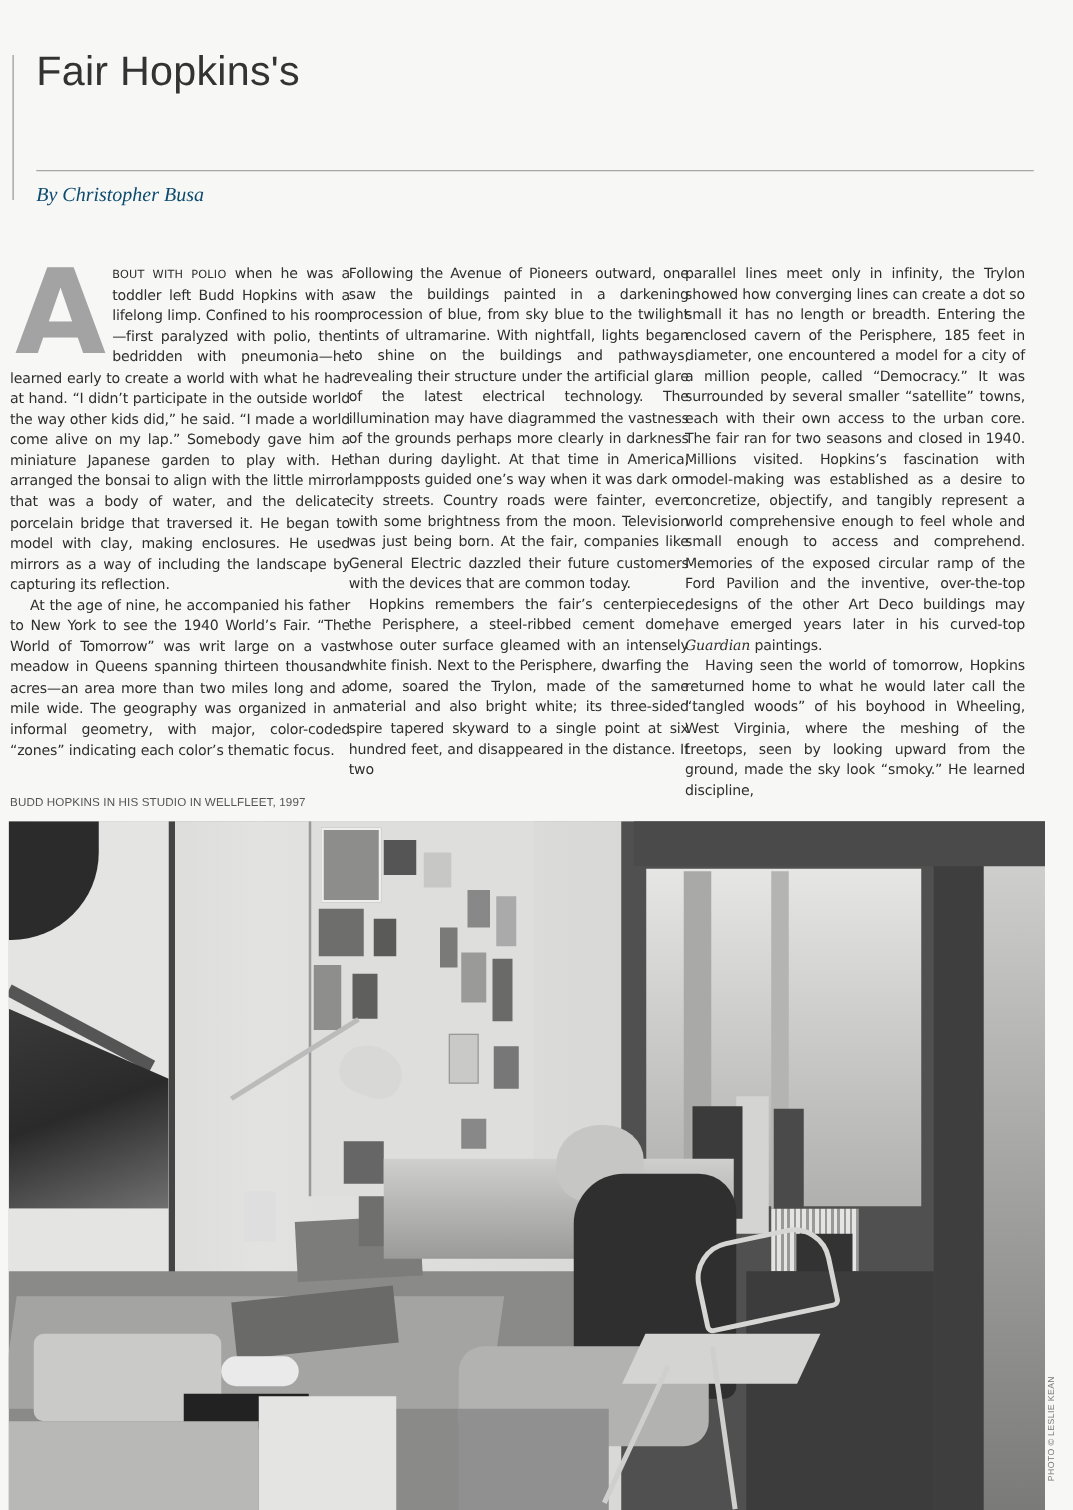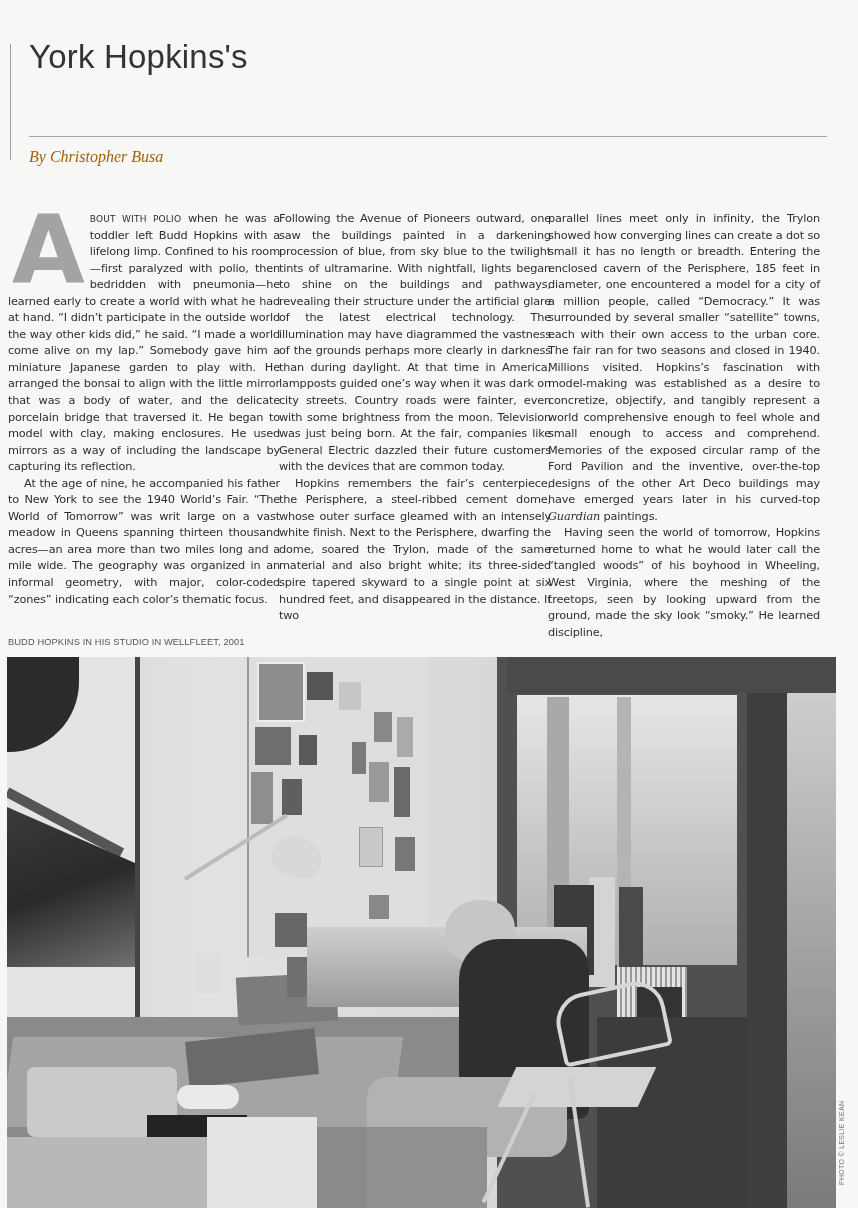--- a/index.html
+++ b/index.html
@@ -29,21 +29,21 @@
     font-weight: 700; font-size: 22.5px; letter-spacing: 0.6px;
     color: #333; line-height: 1;
   }
   .header-rule-h {
     position: absolute; left: 29px; top: 136px; width: 798px; height: 1px;
     background: #a6a6a6;
   }
   .byline {
     position: absolute; left: 29px; top: 148px;
     font-family: "Liberation Serif", "DejaVu Serif", serif;
-    font-style: italic; font-size: 16px; color: #a16207;
+    font-style: italic; font-size: 16px; color: #0c4a6e;
   }
 
   
   .col {
     position: absolute; top: 211px; width: 272px;
     font-family: "DejaVu Sans", "Liberation Sans", sans-serif;
     font-size: 11.3px; line-height: 16.55px; color: #2e2e2e;
     text-align: justify; letter-spacing: -0.15px;
   }
   .col p { margin: 0; }
@@ -84,40 +84,40 @@
     transform: rotate(-90deg); transform-origin: left top;
     white-space: nowrap;
   }
 </style>
 </head>
 <body>
 
 <div class="page">
 
   <div class="header-rule-v"></div>
-  <h1 class="title-1">York Hopkins's</h1>
+  <h1 class="title-1">Fair Hopkins's</h1>
   <div class="header-rule-h"></div>
   <div class="byline">By Christopher Busa</div>
 
   <div class="col col-1">
     <p><span class="dropcap">A</span><span class="smallcaps">bout with polio</span><span> when he was a toddler left Budd Hopkins with a lifelong limp. Confined to his room—first paralyzed with polio, then bedridden with pneumonia—he learned early to create a world with what he had at hand. “I didn’t participate in the outside world the way other kids did,” he said. “I made a world come alive on my lap.” Somebody gave him a miniature Japanese garden to play with. He arranged the bonsai to align with the little mirror that was a body of water, and the delicate porcelain bridge that traversed it. He began to model with clay, making enclosures. He used mirrors as a way of including the landscape by capturing its reflection.</span></p>
     <p class="indent">At the age of nine, he accompanied his father to New York to see the 1940 World’s Fair. “The World of Tomorrow” was writ large on a vast meadow in Queens spanning thirteen thousand acres—an area more than two miles long and a mile wide. The geography was organized in an informal geometry, with major, color-coded “zones” indicating each color’s thematic focus.</p>
   </div>
 
   <div class="col col-2">
     <p>Following the Avenue of Pioneers outward, one saw the buildings painted in a darkening procession of blue, from sky blue to the twilight tints of ultramarine. With nightfall, lights began to shine on the buildings and pathways, revealing their structure under the artificial glare of the latest electrical technology. The illumination may have diagrammed the vastness of the grounds perhaps more clearly in darkness than during daylight. At that time in America, lampposts guided one’s way when it was dark on city streets. Country roads were fainter, even with some brightness from the moon. Television was just being born. At the fair, companies like General Electric dazzled their future customers with the devices that are common today.</p>
     <p class="indent">Hopkins remembers the fair’s centerpiece, the Perisphere, a steel-ribbed cement dome, whose outer surface gleamed with an intensely white finish. Next to the Perisphere, dwarfing the dome, soared the Trylon, made of the same material and also bright white; its three-sided spire tapered skyward to a single point at six hundred feet, and disappeared in the distance. If two</p>
   </div>
 
   <div class="col col-3">
     <p><span>parallel lines meet only in infinity, the Trylon showed how converging lines can create a dot so small it has no length or breadth. Entering the enclosed cavern of the Perisphere, 185 feet in diameter, one encountered a model for a city of a million people, called “Democracy.” It was surrounded by several smaller “satellite” towns, each with their own access to the urban core. The fair ran for two seasons and closed in 1940. Millions visited. Hopkins’s fascination with model-making was established as a desire to concretize, objectify, and tangibly represent a world comprehensive enough to feel whole and small enough to access and comprehend. Memories of the exposed circular ramp of the Ford Pavilion and the inventive, over-the-top designs of the other Art Deco buildings may have emerged years later in his curved-top </span><span class="ital">Guardian</span><span> paintings.</span></p>
     <p class="indent">Having seen the world of tomorrow, Hopkins returned home to what he would later call the “tangled woods” of his boyhood in Wheeling, West Virginia, where the meshing of the treetops, seen by looking upward from the ground, made the sky look “smoky.” He learned discipline,</p>
   </div>
 
-  <div class="caption">BUDD HOPKINS IN HIS STUDIO IN WELLFLEET, 2001</div>
+  <div class="caption">BUDD HOPKINS IN HIS STUDIO IN WELLFLEET, 1997</div>
 
   <div class="photo" title="Black-and-white photo of an older man with white hair working at a cluttered desk in an artist's studio, with a large window looking onto trees, a pinboard of images, a desk lamp and a folding chair">
 
     <div style="left:0;top:0;width:500px;height:551px;background:linear-gradient(90deg,#d4d4d2 0%,#e2e2e0 40%,#d8d8d6 100%);"></div>
 
     <div style="left:0;top:0;width:130px;height:380px;background:#e4e4e2;"></div>
     <div style="left:0;top:0;width:72px;height:95px;background:#2b2b2b;border-radius:0 0 70px 0;"></div>
     <div style="left:0;top:130px;width:130px;height:10px;background:#555;transform:rotate(28deg);transform-origin:left;"></div>
     <div style="left:0;top:150px;width:128px;height:160px;background:linear-gradient(160deg,#3a3a3a 0%,#2a2a2a 50%,#707070 100%);clip-path:polygon(0 0,100% 35%,100% 100%,0 100%);"></div>
     <div style="left:128px;top:0;width:5px;height:380px;background:#444;"></div>

